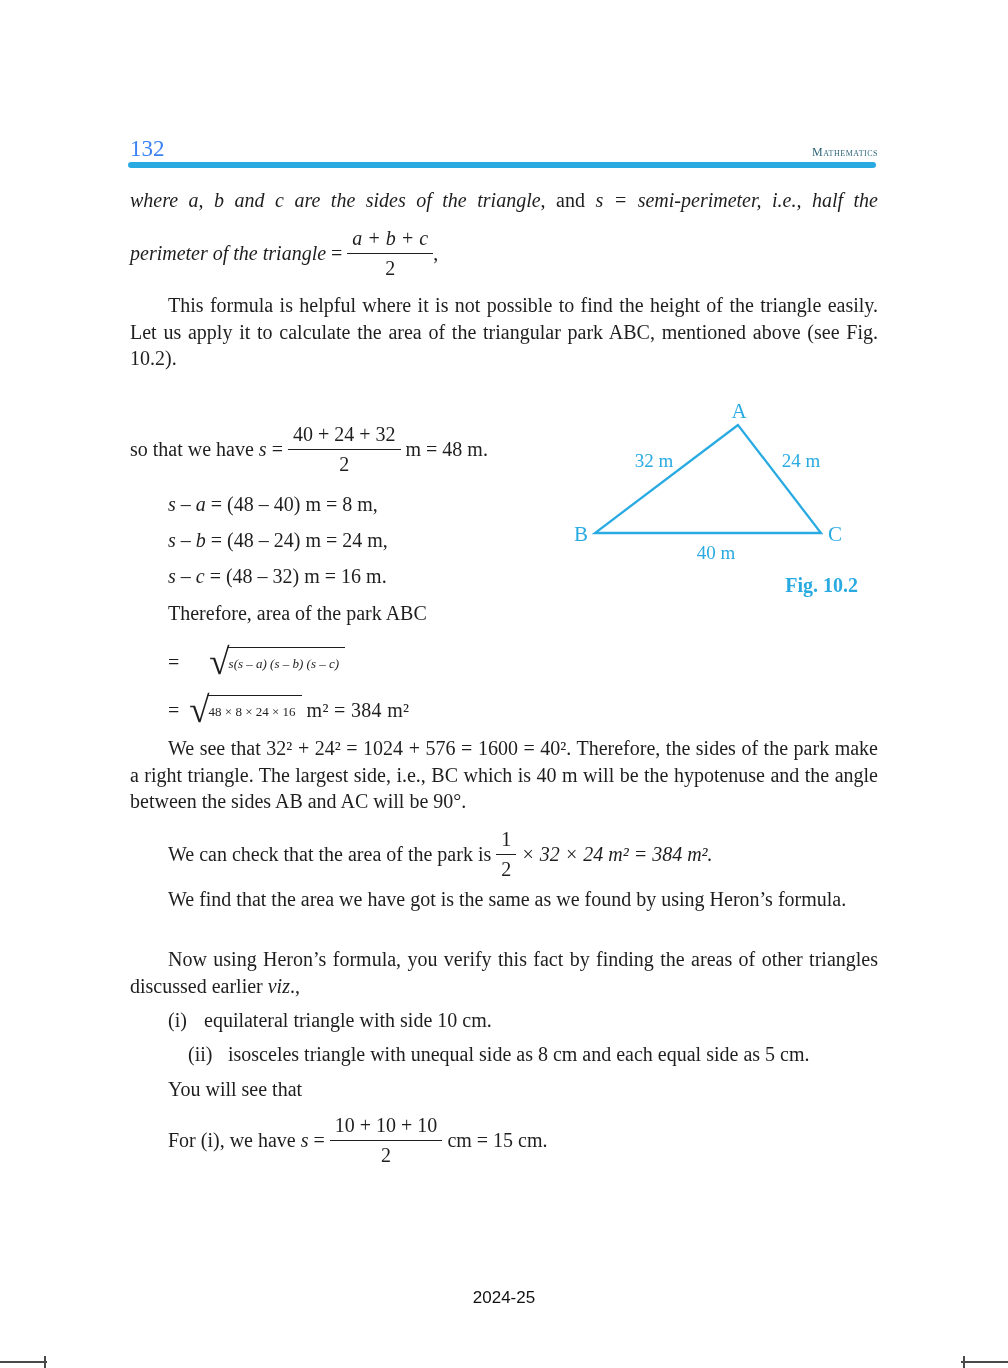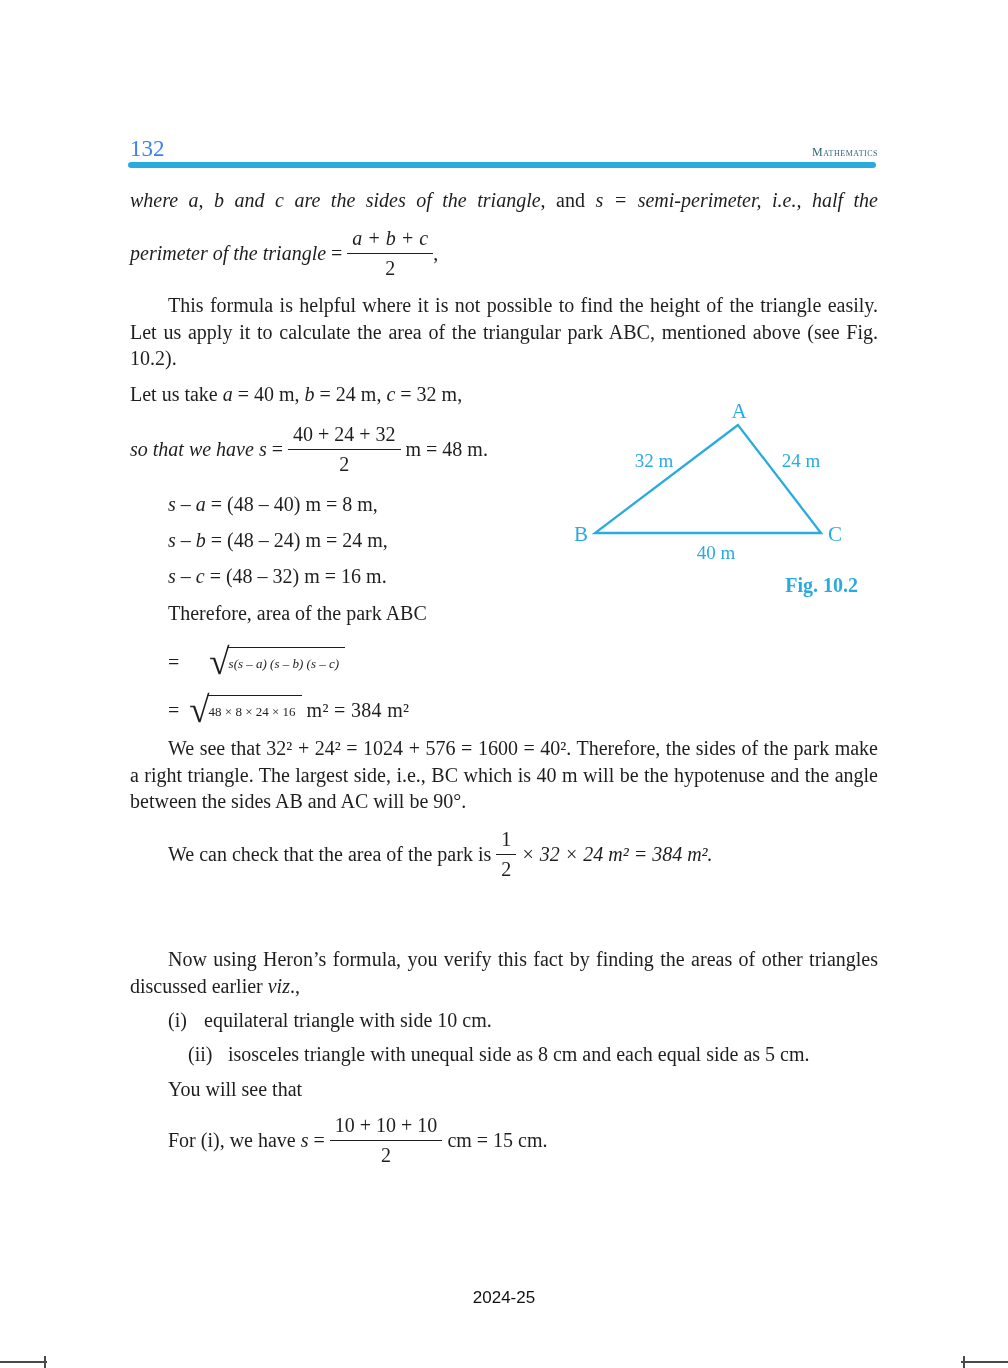--- a/index.html
+++ b/index.html
@@ -77,39 +77,36 @@
     <span style="white-space:pre;"> = </span>
     <span class="frac">
       <span class="num it">a + b + c</span>
       <span class="den">2</span>
     </span>
     <span>,</span>
   </div>
 
   <div class="abs para indent" style="top:292px; left:130px;">This formula is helpful where it is not possible to find the height of the triangle easily. Let us apply it to calculate the area of the triangular park ABC, mentioned above (see Fig. 10.2).</div>
 
-  <div class="abs txt" style="top:382px; left:130px;">
-    <span>Let us take </span><span class="it">a</span><span> = 40 m, </span><span class="it">b</span><span> = 24 m, </span><span class="it">c</span><span> = 32 m,</span>
-  </div>
 
   <div class="abs figure">
     <svg width="330" height="180" viewBox="0 0 330 180">
       <polygon points="180,33 37,141 263,141" fill="none" stroke="#29ABE2" stroke-width="2.3"></polygon>
       <text x="181" y="26" text-anchor="middle" font-size="21" fill="#29ABE2">A</text>
       <text x="30" y="149" text-anchor="end" font-size="21" fill="#29ABE2">B</text>
       <text x="270" y="149" text-anchor="start" font-size="21" fill="#29ABE2">C</text>
       <text x="96" y="75" text-anchor="middle" font-size="19" fill="#29ABE2">32 m</text>
       <text x="243" y="75" text-anchor="middle" font-size="19" fill="#29ABE2">24 m</text>
       <text x="158" y="167" text-anchor="middle" font-size="19" fill="#29ABE2">40 m</text>
     </svg>
     <div class="figcaption">Fig. 10.2</div>
   </div>
 
   <div class="abs eqrow" style="top:420px; left:130px; height:58px;">
-    <span style="white-space:pre;font-style:italic;">so that we have </span>
+    <span style="white-space:pre;">so that we have </span>
     <span class="it">s</span>
     <span style="white-space:pre;"> = </span>
     <span class="frac">
       <span class="num">40 + 24 + 32</span>
       <span class="den">2</span>
     </span>
     <span style="white-space:pre;"> m = 48 m.</span>
   </div>
 
   <div class="abs txt" style="top:492px; left:168px;">
@@ -148,20 +145,21 @@
 
   <div class="abs eqrow" style="top:826px; left:130px; height:56px; padding-left:38px;">
     <span style="white-space:pre;">We can check that the area of the park is </span>
     <span class="frac">
       <span class="num">1</span>
       <span class="den">2</span>
     </span>
     <span style="white-space:pre;font-style:italic;"> × 32 × 24 m² = 384 m².</span>
   </div>
 
+  <div class="abs para indent" style="top:886px; left:130px;">We find that the area we have got is the same as we found by using Heron’s formula.</div>
 
   <div class="abs para indent" style="top:946px; left:130px;">
     <span>Now using Heron’s formula, you verify this fact by finding the areas of other triangles discussed earlier </span><span class="it">viz</span><span>.,</span>
   </div>
 
   <div class="abs listrow" style="top:1009px; left:168px;">
     <span class="listlabel">(i)</span>
     <span>equilateral triangle with side 10 cm.</span>
   </div>
   <div class="abs listrow" style="top:1043px; left:164px;">

